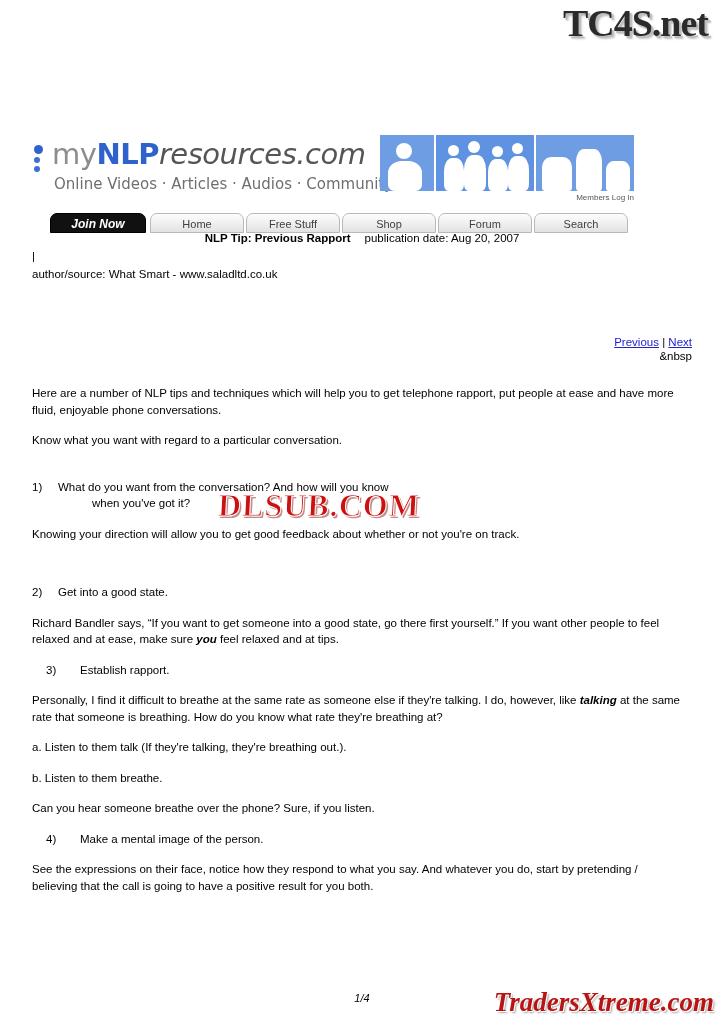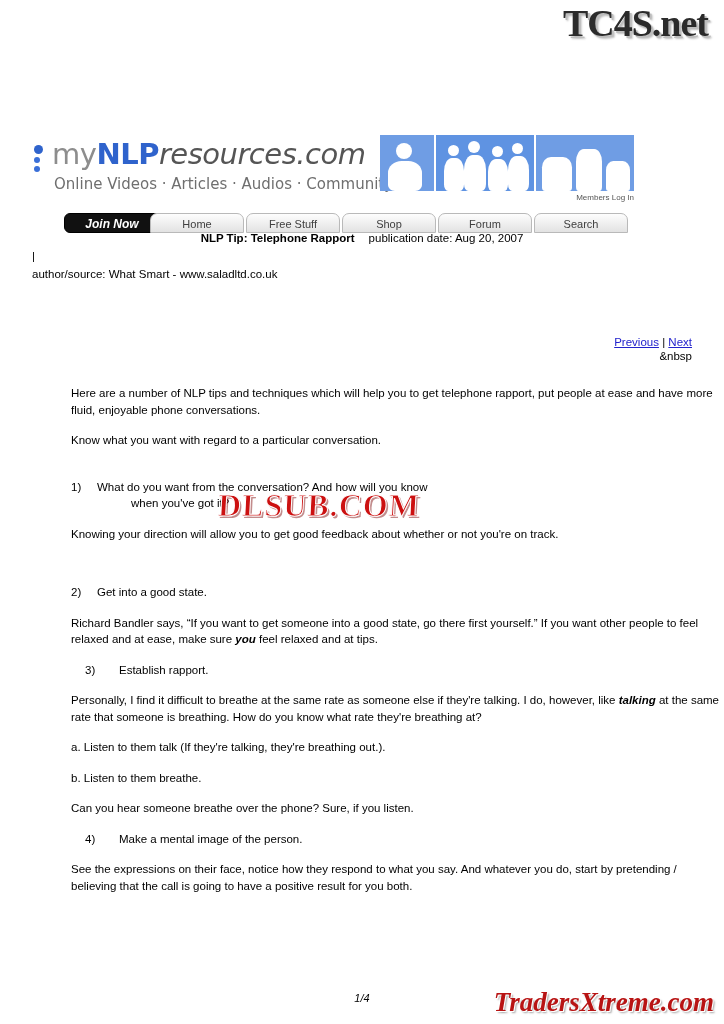--- a/index.html
+++ b/index.html
@@ -134,21 +134,21 @@
     box-sizing: border-box;
   }
   .tab.join {
     background: #111111;
     color: #ffffff;
     font-weight: bold;
     font-style: italic;
     border: 1px solid #000000;
     font-size: 12px;
   }
-  .t0 { left: 14px;   width: 96px; border-radius: 6px; }
+  .t0 { left: 0px;   width: 96px; }
   .t1 { left: 100px; width: 94px; }
   .t2 { left: 196px; width: 94px; }
   .t3 { left: 292px; width: 94px; }
   .t4 { left: 388px; width: 94px; }
   .t5 { left: 484px; width: 94px; }
 
   
   .doc-head {
     position: absolute;
     left: 32px;
@@ -196,21 +196,20 @@
   }
 
   
   .body-copy {
     position: absolute;
     left: 32px;
     top: 385px;
     width: 652px;
     font-size: 11.5px;
     line-height: 16.5px;
-    margin-left: 39px;
   }
   .p { margin: 0 0 14px 0; }
   .p.tight { margin-bottom: 10px; }
   .p.gap-lg { margin-bottom: 30px; }
   .num {
     display: inline-block;
     width: 26px;
   }
   .num-wide {
     display: inline-block;
@@ -304,21 +303,21 @@
   <div class="tab join t0">Join Now</div>
   <div class="tab t1">Home</div>
   <div class="tab t2">Free Stuff</div>
   <div class="tab t3">Shop</div>
   <div class="tab t4">Forum</div>
   <div class="tab t5">Search</div>
 </div>
 
 <div class="doc-head">
   <div class="doc-title-row">
-    <span class="title">NLP Tip: Telephone Rapport</span><span class="pubdate">publication date: Aug 20, 2007</span>
+    <span class="title">NLP Tip: Previous Rapport</span><span class="pubdate">publication date: Aug 20, 2007</span>
   </div>
   <div class="pipe-line">|</div>
   <div class="author-line">author/source: What Smart - www.saladltd.co.uk</div>
 </div>
 
 <div class="pager">
   <span><a>Previous</a>
   <span class="sep">|</span>
   <a>Next</a></span>
   <div class="nbsp-line">&amp;nbsp</div>

